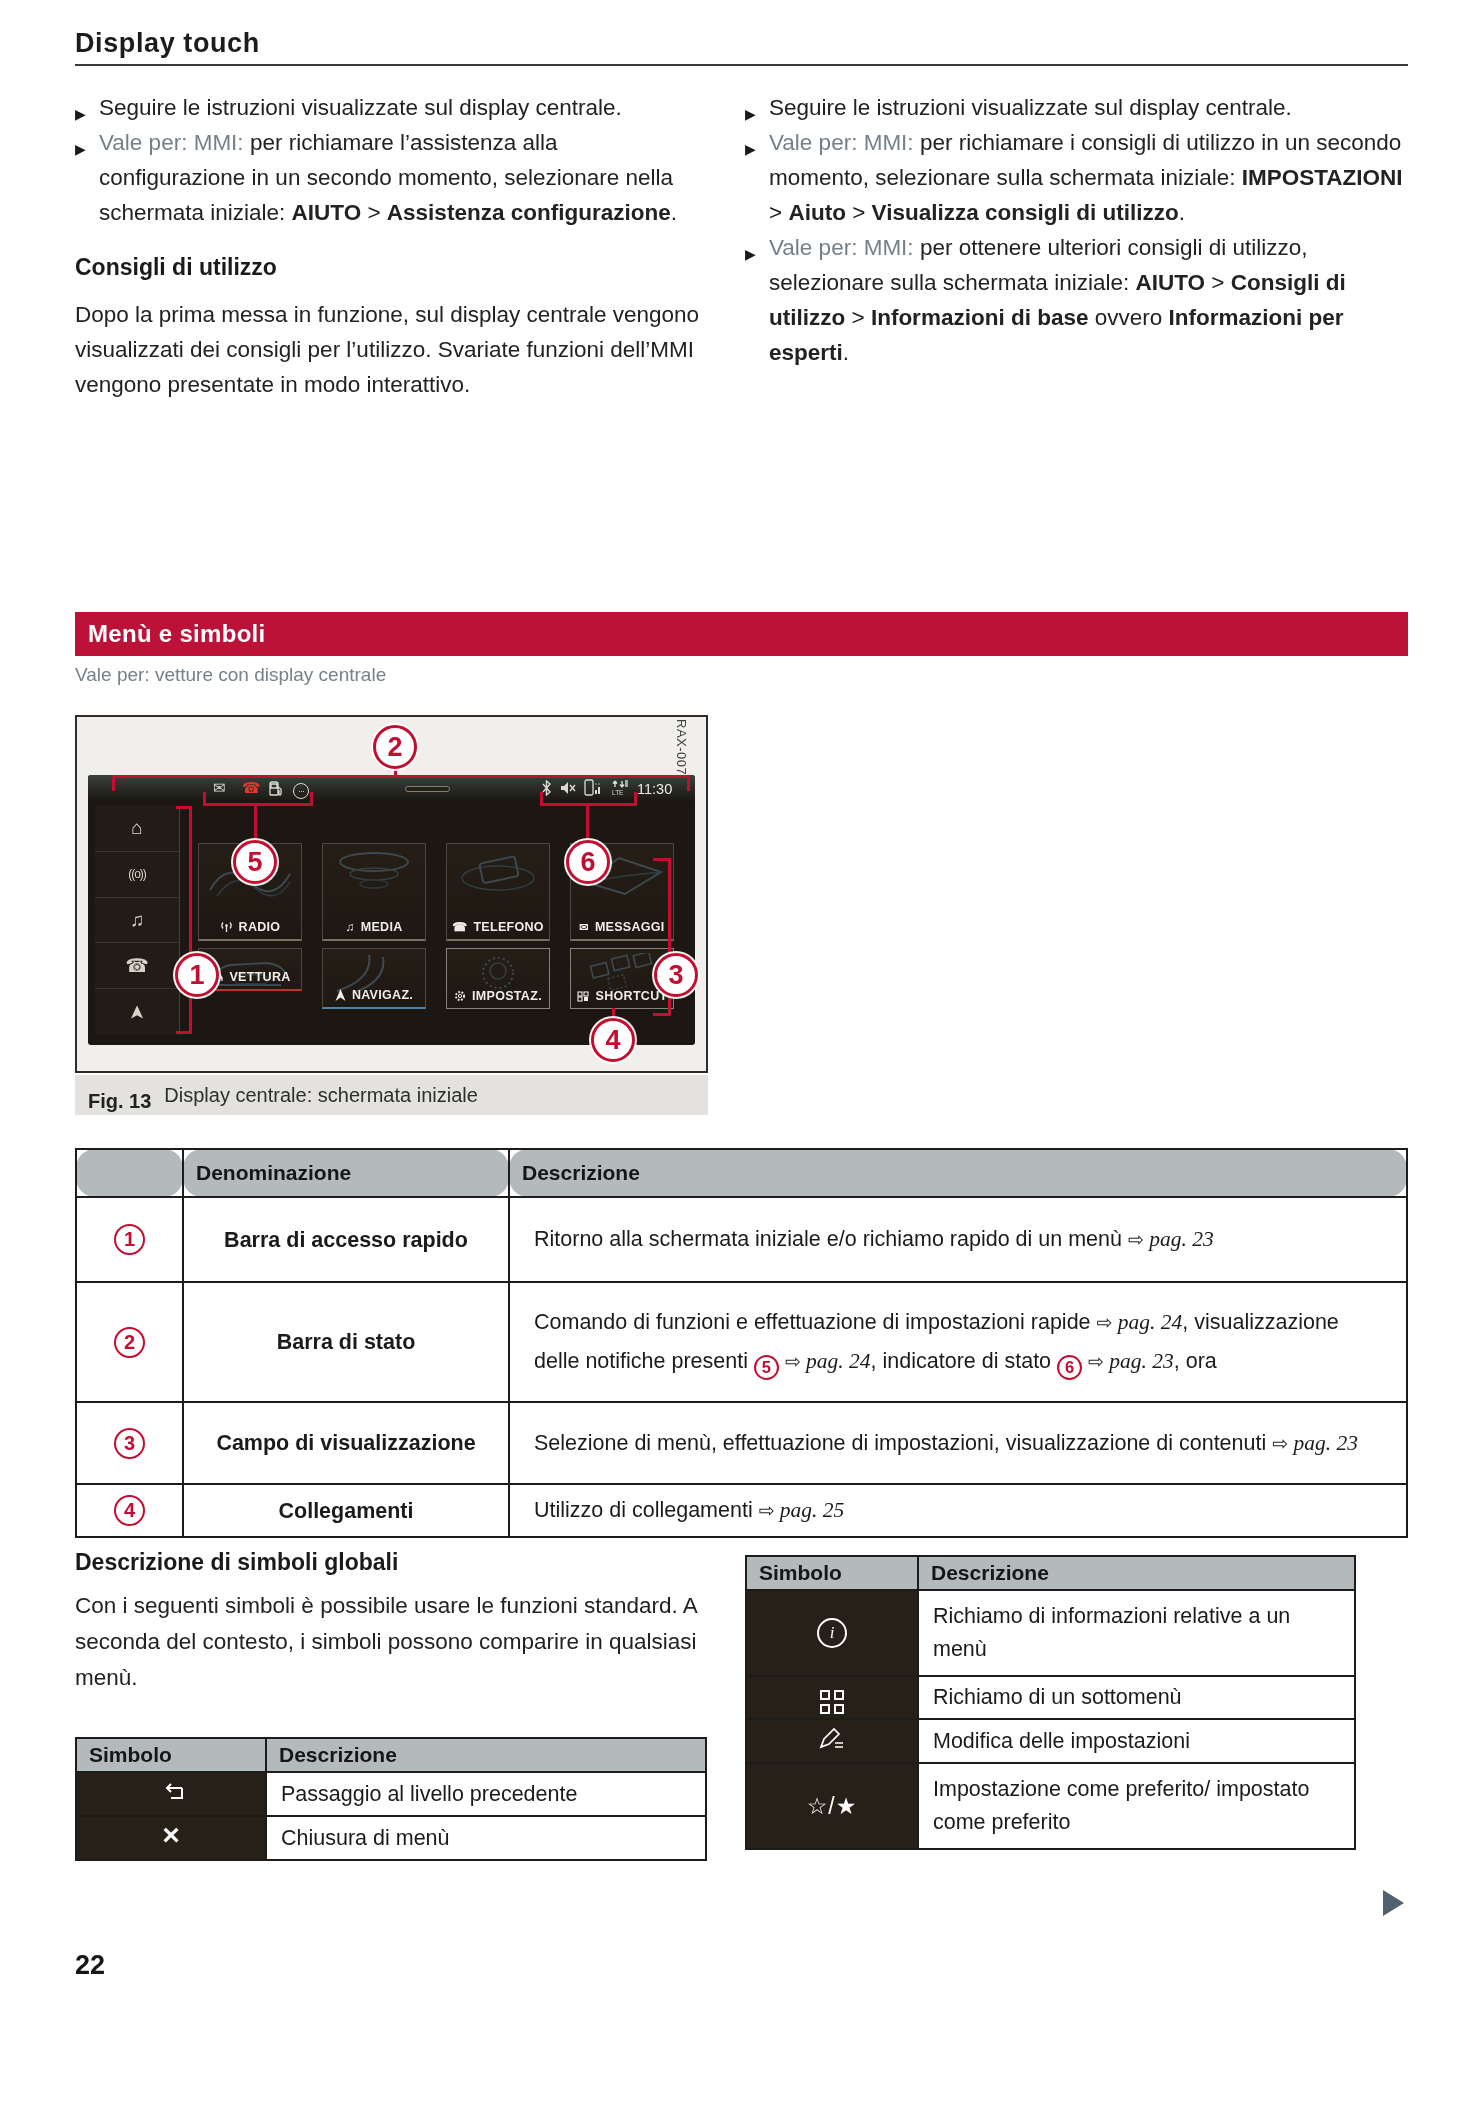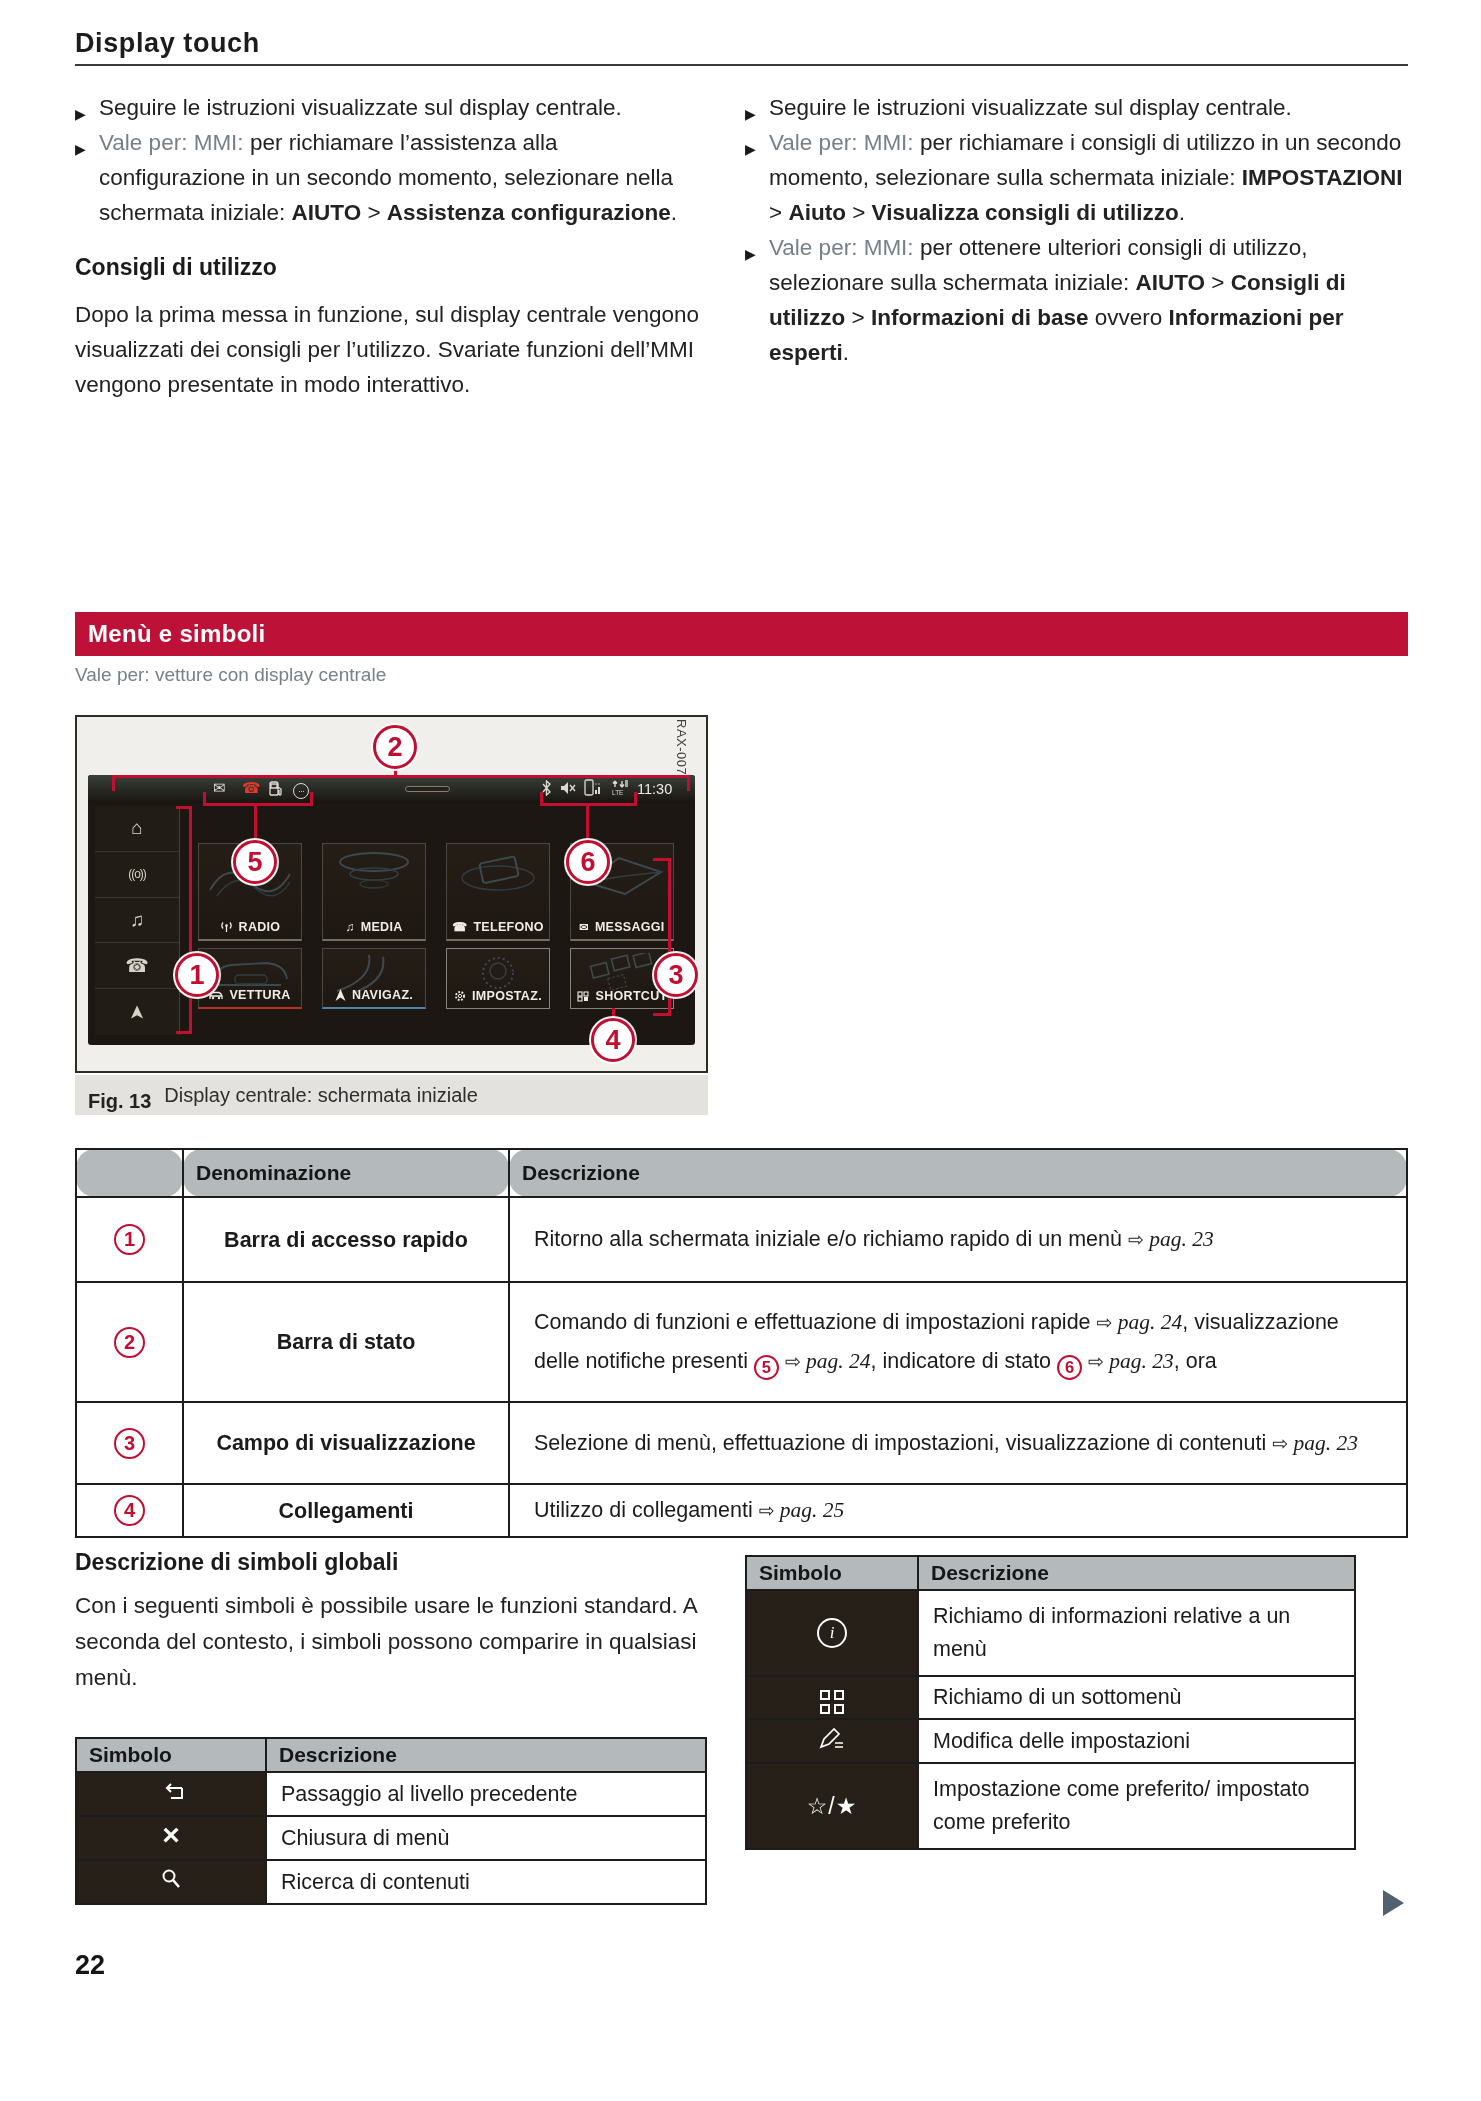--- a/index.html
+++ b/index.html
@@ -45,21 +45,21 @@
   .sbcell.nav span { display:inline-block; transform:rotate(-90deg); }
   .sbcell.sig span { font-size:12px; letter-spacing:-1px; }
 
   .tile { position:absolute; background:linear-gradient(#251e17,#1e1812); border:1px solid #4d473f; border-bottom:2px solid #776f62; }
   .tile .art { position:absolute; left:0; right:0; top:4px; display:flex; justify-content:center; opacity:.85; }
   .tlabel { position:absolute; left:0; right:0; bottom:5px; display:flex; align-items:center; justify-content:center; gap:6px; color:#f0ede8; font-size:12.5px; font-weight:bold; letter-spacing:.3px; }
   .t1 { left:198px; top:843px; width:104px; height:98px; }
   .t2 { left:322px; top:843px; width:104px; height:98px; }
   .t3 { left:446px; top:843px; width:104px; height:98px; }
   .t4 { left:570px; top:843px; width:104px; height:98px; }
-  .t5 { left:198px; top:948px; width:104px; height:61px; border-bottom:2.5px solid #b8342a; }
+  .t5 { left:198px; top:948px; width:104px; height:43px; border-bottom:2.5px solid #b8342a; }
   .t6 { left:322px; top:948px; width:104px; height:61px; border-bottom:2.5px solid #4f86a8; }
   .t7 { left:446px; top:948px; width:104px; height:61px; border:1px solid #8a8478; }
   .t8 { left:570px; top:948px; width:104px; height:61px; border:1px solid #8a8478; }
 
   .rl { position:absolute; background:#c20e31; z-index:3; }
   .co { position:absolute; width:44px; height:44px; border:3.5px solid #c20e31; border-radius:50%; background:#fff; box-shadow:0 0 0 2px rgba(255,255,255,.95); color:#c20e31; font-weight:bold; font-size:27px; display:flex; align-items:center; justify-content:center; z-index:4; }
 
   .capstrip { position:absolute; left:75px; top:1075px; width:633px; height:40px; background:#e3e2de; display:flex; align-items:center; }
   .capstrip .fl { font-size:20px; font-weight:bold; color:#222; padding-left:13px;margin-top:13px; }
   .capstrip .ft { font-size:20px; color:#2e2e2e; padding-left:13px;text-align:center; }
@@ -381,27 +381,20 @@
         <tr style="height: 44px;">
           <td class="sy"><svg width="26" height="18" viewBox="0 0 26 18">
               <path d="M24 5 H9 M13 1 L9 5 L13 9 M24 5 V15 H13" fill="none" stroke="#fff" stroke-width="2"></path>
             </svg></td>
           <td class="ds">Passaggio al livello precedente</td>
         </tr>
         <tr style="height: 44px;">
           <td class="sy"><span class="x-g">×</span></td>
           <td class="ds">Chiusura di menù</td>
         </tr>
-        <tr style="height: 44px;">
-          <td class="sy"><svg width="22" height="22" viewBox="0 0 22 22">
-              <circle cx="9" cy="8" r="5.5" fill="none" stroke="#fff" stroke-width="2"></circle>
-              <line x1="13" y1="12" x2="19" y2="19" stroke="#fff" stroke-width="2.6"></line>
-            </svg></td>
-          <td class="ds">Ricerca di contenuti</td>
-        </tr>
       </tbody>
   </table>
 
   <table class="symtbl rt">
     <thead>
         <tr>
       <th style="width:172px;">Simbolo</th>
       <th>Descrizione</th>
     </tr>
       </thead>

